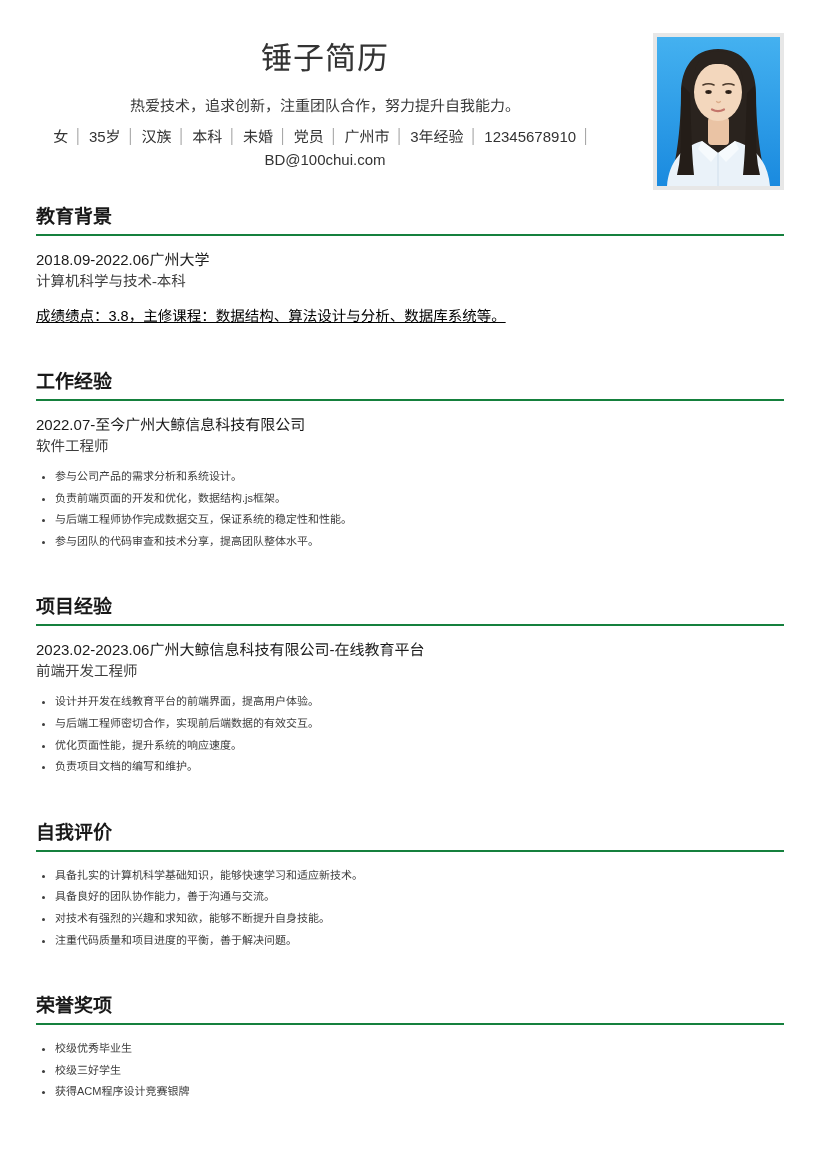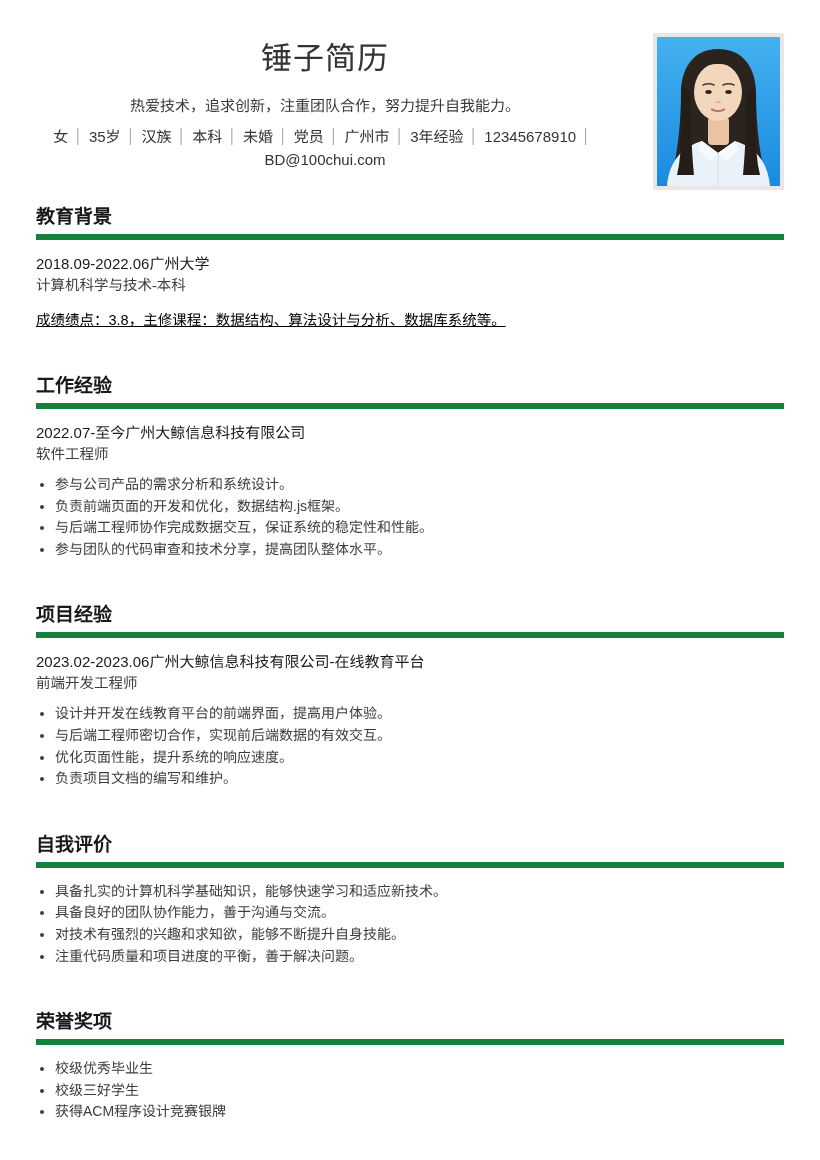--- a/index.html
+++ b/index.html
@@ -69,21 +69,21 @@
   
   .section { margin-top: 42px; }
   .section-first { margin-top: 14px; }
   .section-title {
     margin: 0;
     font-size: 19px;
     font-weight: 700;
     color: #191919;
     line-height: 26px;
     padding-bottom: 4px;
-    border-bottom: 6px solid #15803d;
+    border-bottom: 2px solid #15803d;
   }
   .entry-head {
     display: flex;
     margin-top: 13px;
     font-size: 15px;
     font-weight: 400;
     color: #1a1a1a;
     line-height: 21px;
   }
   .entry-role {
@@ -100,21 +100,21 @@
     line-height: 21px;
     text-decoration: underline;
   }
   ul.bullets {
     margin: 9px 0 0 0;
     padding: 0 0 0 19px;
     list-style: disc;
   }
   ul.bullets-tight { margin-top: 13px; }
   ul.bullets li {
-    font-size: 14px;
+    font-size: 11px;
     color: #3d3d3d;
     line-height: 21.6px;
   }
 </style>
 </head>
 <body>
 
 <div class="page">
 
   <header class="header">

